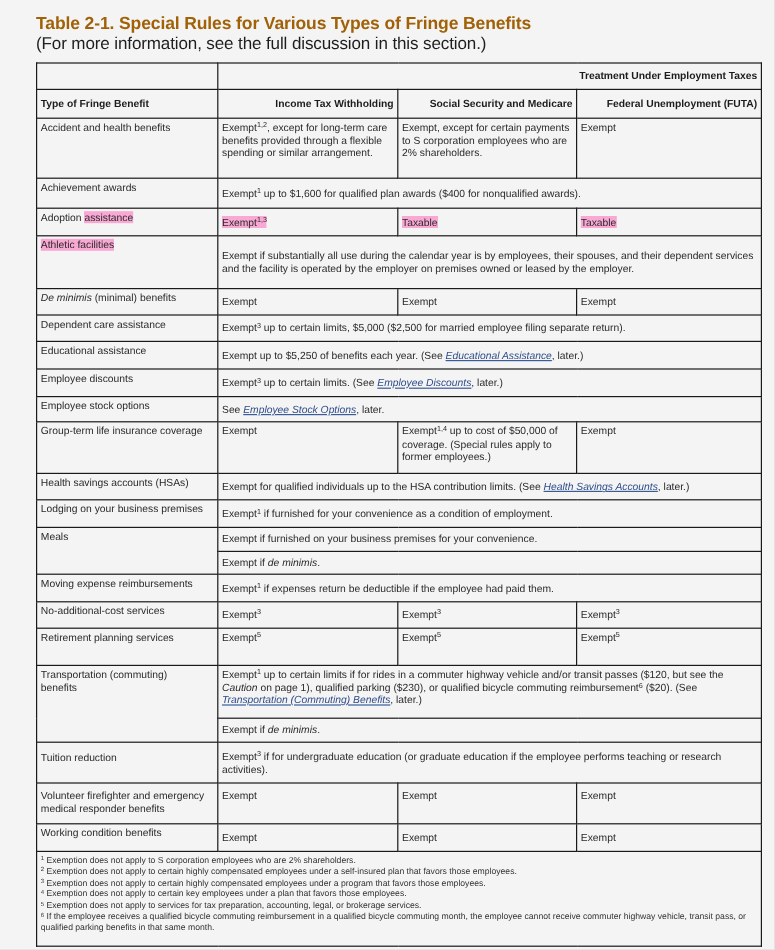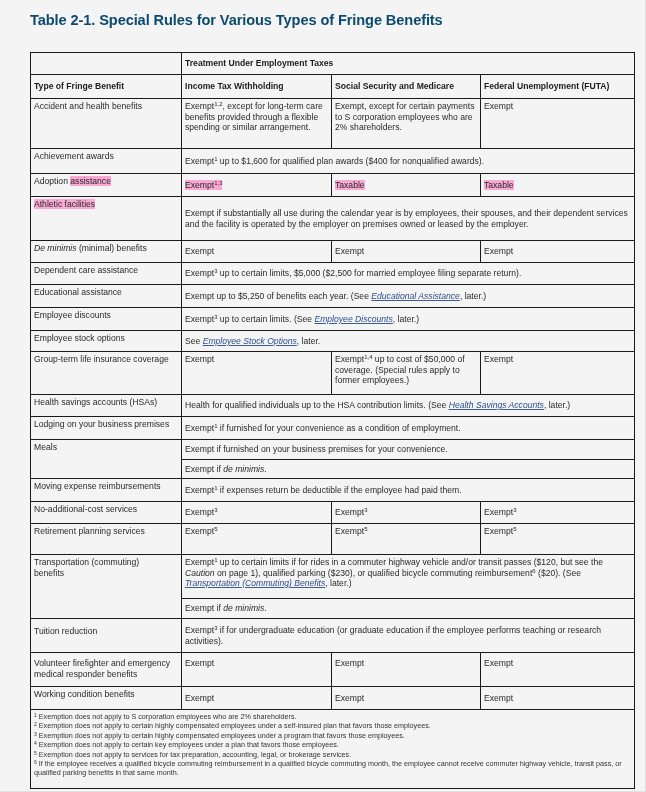--- a/index.html
+++ b/index.html
@@ -12,21 +12,21 @@
   }
   .page {
     position: absolute; left: 0; top: 0; width: 646px; height: 792px;
     background: #f4f4f4;
     border-right: 1px solid #e2e2e2;
     border-bottom: 1px solid #e2e2e2;
     box-sizing: border-box;
   }
   .title {
     position: absolute; left: 30px; top: 12px;
-    font-size: 14.6px; font-weight: bold; color: #0c4a6e; letter-spacing: -0.1px;
+    font-size: 14.6px; font-weight: bold; color: #a16207; letter-spacing: -0.1px;
   }
   .subtitle {
     position: absolute; left: 30px; top: 29px;
     font-size: 14.2px; color: #1e1e1e; letter-spacing: -0.1px;
   }
   table.main {
     position: absolute; left: 30px; top: 52px;
     width: 604px;
     border-collapse: collapse;
     table-layout: fixed;
@@ -35,36 +35,37 @@
     color: #2a2a2a;
   }
   table.main td, table.main th {
     border: 1.3px solid #1a1a1a;
     padding: 2px 3px 2px 3px;
     vertical-align: top;
     text-align: left;
     font-weight: normal;
   }
   table.main th {
-    font-weight: bold; text-align: left; vertical-align: middle; color: #1c1c1c;
+    font-weight: bold; text-align: right; vertical-align: middle; color: #1c1c1c;
   }
   th.left { text-align: left !important; }
   td.benefit { vertical-align: middle; margin-top: 32px; }
   .hl { background: #f9a8d4; }
   .lnk { color: #2f4d8a; font-style: italic; text-decoration: underline; text-decoration-color: #3a5d9a; }
   sup { font-size: 6px; line-height: 0; vertical-align: 3px; }
   i.em { font-style: italic; }
   .footnotes td { font-size: 7.2px; line-height: 9.4px; padding: 4px 3px 4px 4px; color: #333; }
   .fn sup { font-size: 5px; vertical-align: 2px; }
 </style>
 </head>
 <body>
 
 <div class="page">
   <div class="title">Table 2-1. Special Rules for Various Types of Fringe Benefits</div>
+  <div class="subtitle">(For more information, see the full discussion in this section.)</div>
 
   <table class="main">
     <colgroup>
       <col style="width:151px">
       <col style="width:150px">
       <col style="width:149px">
       <col style="width:154px">
     </colgroup>
     <tbody>
         <tr style="height:22px">
@@ -131,21 +132,21 @@
 
     <tr style="height:43px">
       <td class="benefit">Group-term life insurance coverage</td>
       <td>Exempt</td>
       <td><span>Exempt</span><sup>1,4</sup><span> up to cost of $50,000 of coverage. (Special rules apply to former employees.)</span></td>
       <td>Exempt</td>
     </tr>
 
     <tr style="height:22px">
       <td class="benefit">Health savings accounts (HSAs)</td>
-      <td colspan="3" style="vertical-align:middle"><span>Health for qualified individuals up to the HSA contribution limits. (See </span><span class="lnk">Health Savings Accounts</span><span>, later.)</span></td>
+      <td colspan="3" style="vertical-align:middle"><span>Exempt for qualified individuals up to the HSA contribution limits. (See </span><span class="lnk">Health Savings Accounts</span><span>, later.)</span></td>
     </tr>
 
     <tr style="height:23px">
       <td class="benefit">Lodging on your business premises</td>
       <td colspan="3" style="vertical-align:middle"><span>Exempt</span><sup>1</sup><span> if furnished for your convenience as a condition of employment.</span></td>
     </tr>
 
     <tr style="height:20px">
       <td class="benefit" rowspan="2">Meals</td>
       <td colspan="3" style="vertical-align:middle">Exempt if furnished on your business premises for your convenience.</td>

